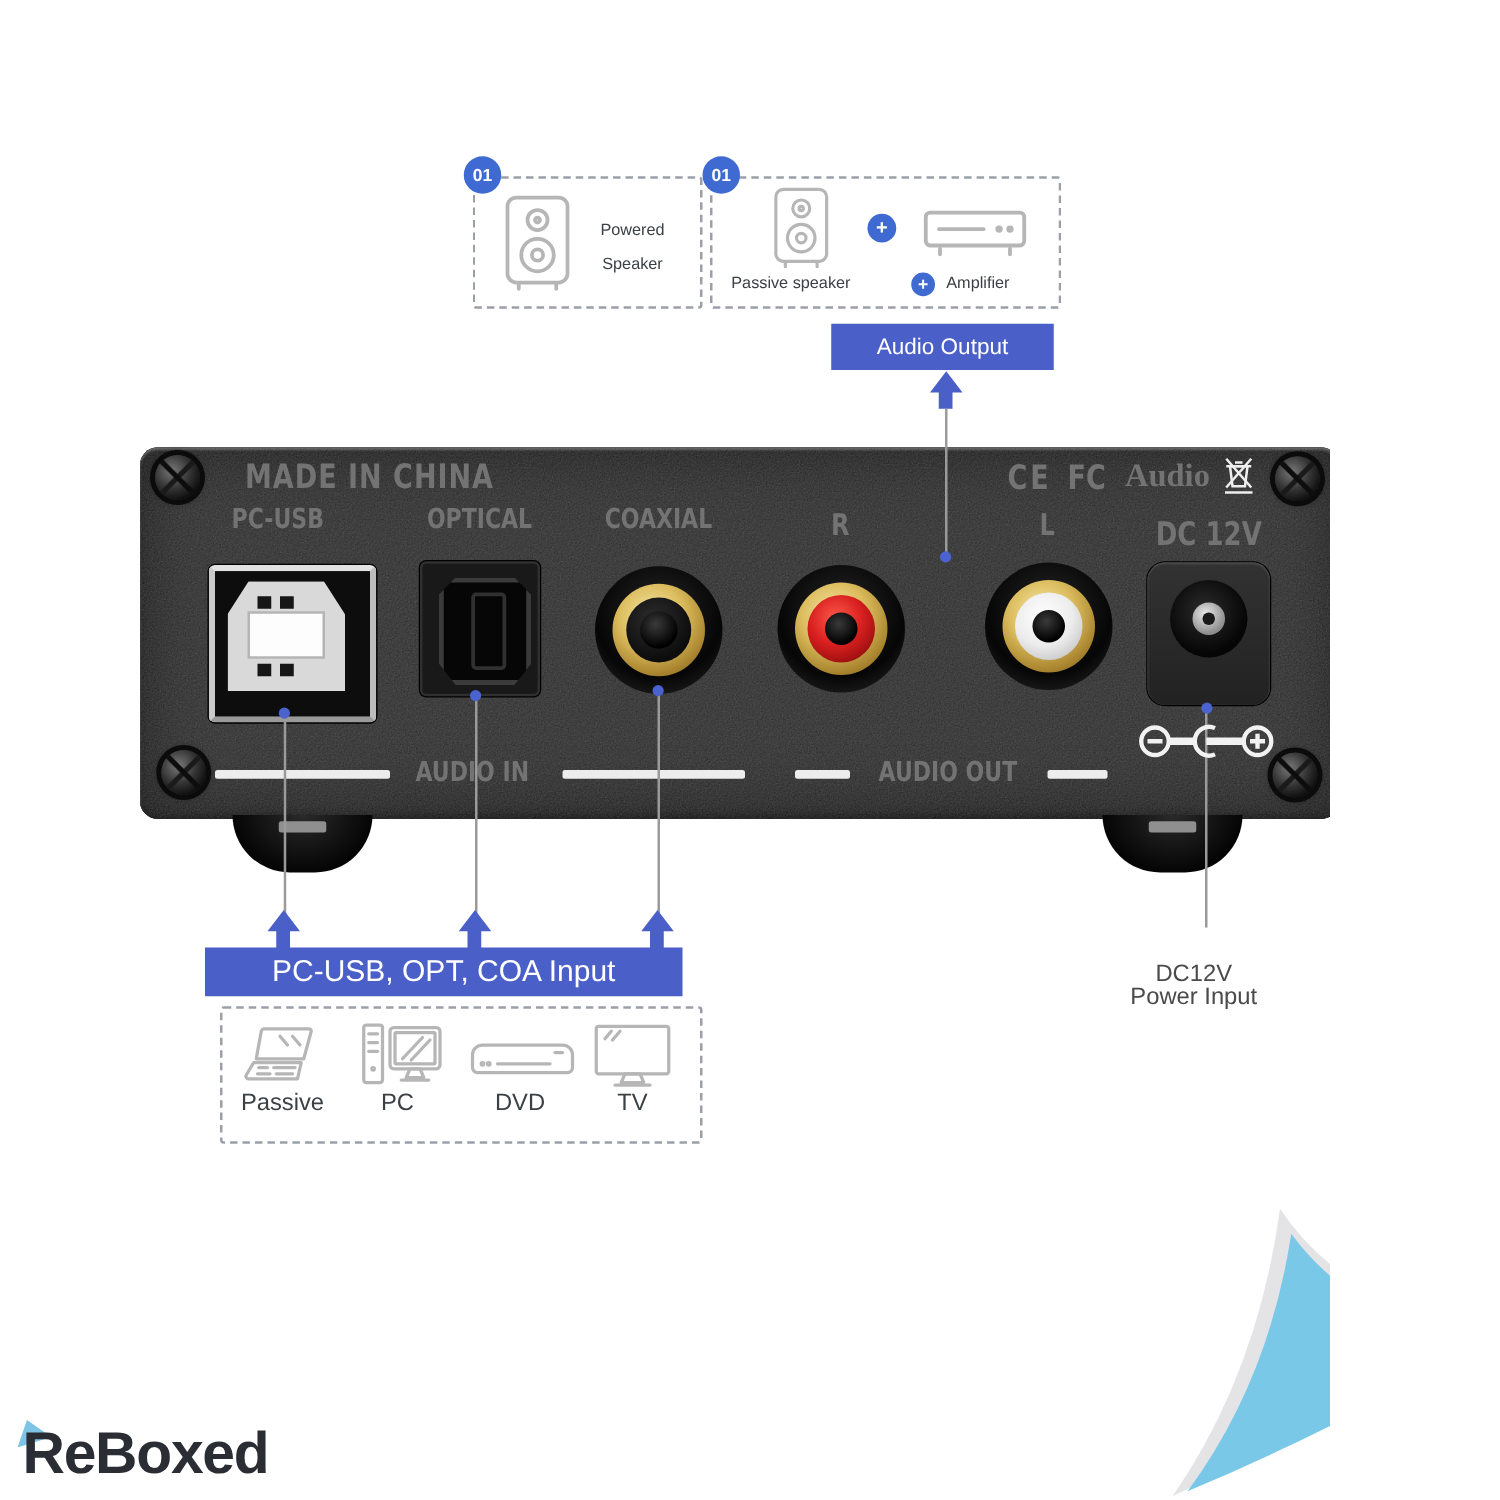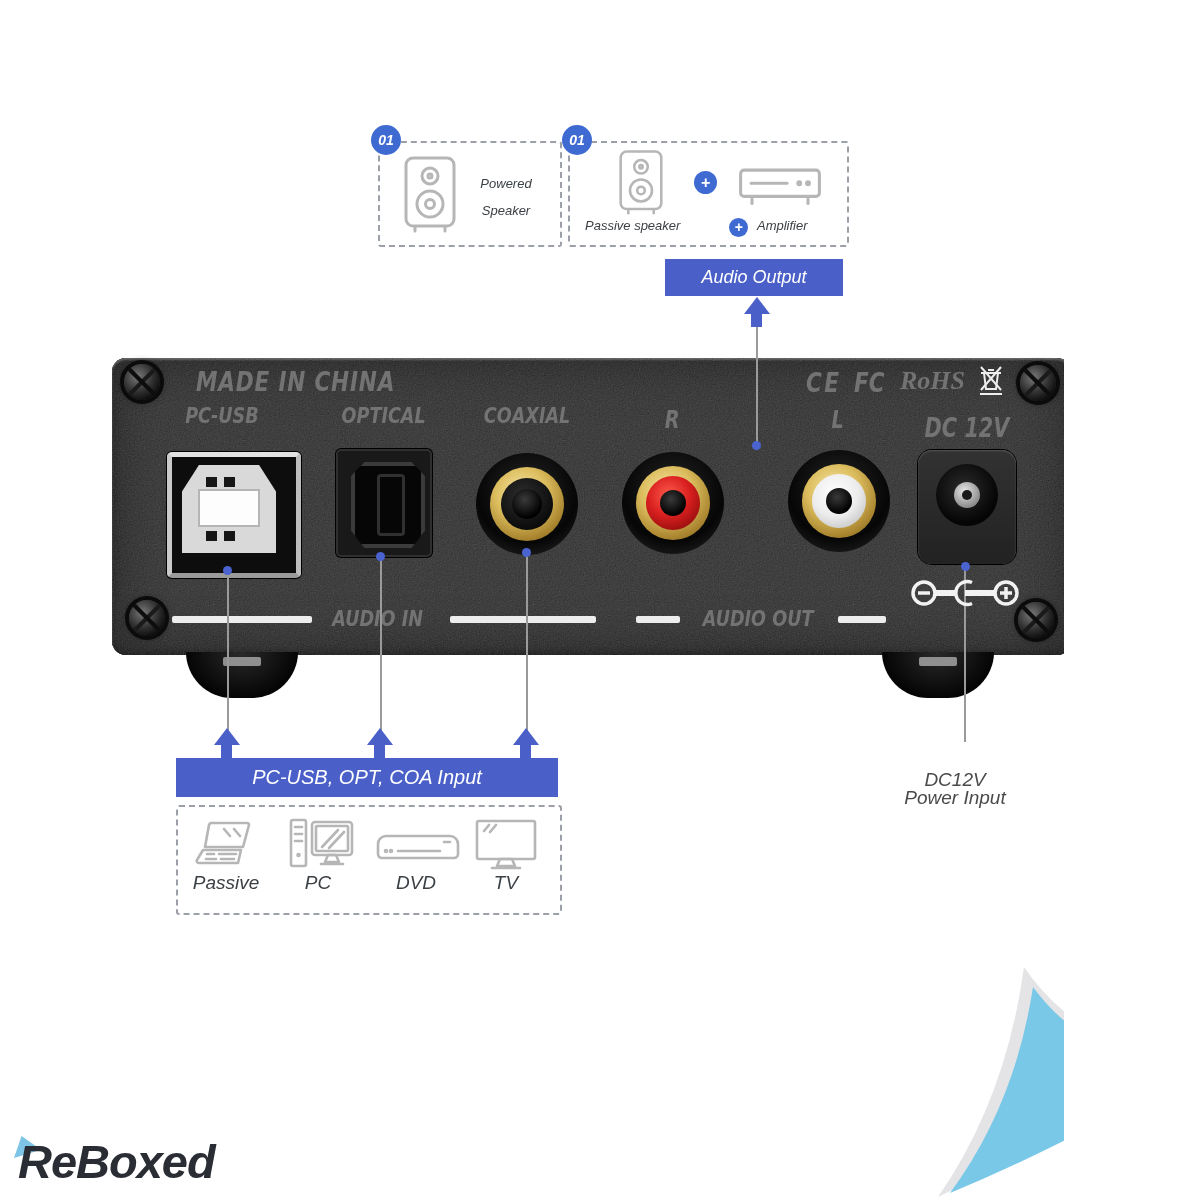--- a/index.html
+++ b/index.html
@@ -1,17 +1,17 @@
 <!DOCTYPE html>
 <html><head>
 <meta charset="utf-8">
 <style>
   html,body{margin:0;padding:0;background:#fff;}
   #canvas{position:relative;width:1064px;height:1200px;background:#fff;overflow:hidden;
-          font-family:"Liberation Sans",sans-serif;font-style:italic;}
+          font-family:"Liberation Sans",sans-serif;}
   .abs{position:absolute;}
   .cx{position:absolute;text-align:center;}
   
   .dashed-box{position:absolute;border:2px dashed #9ba0a8;border-radius:3px;background:#fff;}
   .num-badge{position:absolute;width:30px;height:30px;border-radius:50%;background:#3e6ad2;
              color:#fff;font-weight:bold;font-size:14px;line-height:30px;text-align:center;z-index:3;}
   .plus-badge{position:absolute;border-radius:50%;background:#3e6ad2;color:#fff;font-weight:bold;
               text-align:center;}
   .box-label{position:absolute;color:#3b4045;font-size:13px;}
   .banner{position:absolute;background:#4a5fc7;color:#fff;text-align:center;}
@@ -117,21 +117,21 @@
     <div class="screw" style="left:12px;top:6px;"></div>
     <div class="screw" style="left:908px;top:7px;"></div>
     <div class="screw" style="left:17px;top:242px;"></div>
     <div class="screw" style="left:906px;top:244px;"></div>
 
     <div class="panel-txt" style="left:84px;top:8px;font-size:27px;letter-spacing:1px;">
       <span class="cond-l">MADE IN CHINA</span></div>
 
     <div class="panel-txt" style="left:694px;top:9px;font-size:27px;"><span class="cond-l" style="letter-spacing:3px;">CE</span></div>
     <div class="panel-txt" style="left:742px;top:9px;font-size:27px;"><span class="cond-l">FC</span></div>
-    <div class="panel-txt" style="left:788px;top:8px;font-size:26px;font-family:'Liberation Serif',serif;"><span>RoHS</span></div>
+    <div class="panel-txt" style="left:788px;top:8px;font-size:26px;font-family:'Liberation Serif',serif;"><span>Audio</span></div>
     <svg class="abs" style="left:864px;top:6px;" width="30" height="34" viewBox="0 0 30 34">
       <g fill="none" stroke="#eee" stroke-width="2">
         <path d="M8 9 h14 l-2 16 h-10 z"></path>
           <line x1="5" y1="9" x2="25" y2="9"></line>
         <line x1="12" y1="6" x2="18" y2="6"></line>
           <line x1="4" y1="30" x2="26" y2="30"></line>
         <line x1="5" y1="3" x2="25" y2="26"></line>
           <line x1="25" y1="3" x2="5" y2="26"></line>
       </g>
     </svg>
@@ -227,21 +227,21 @@
   <div class="blue-dot" style="left:522px;top:548px;"></div>
   <div class="v-line" style="left:526px;top:554px;height:177px;"></div>
 
   <div class="arrow-up" style="left:214px;top:728px;"></div>
   <div class="arrow-stem" style="left:221px;top:744px;height:15px;"></div>
   <div class="arrow-up" style="left:367px;top:728px;"></div>
   <div class="arrow-stem" style="left:374px;top:744px;height:15px;"></div>
   <div class="arrow-up" style="left:513px;top:728px;"></div>
   <div class="arrow-stem" style="left:520px;top:744px;height:15px;"></div>
 
-  <div class="banner" style="left:176px;top:758px;width:382px;height:39px;font-size:20px;line-height:39px;">PC-USB, OPT, COA Input</div>
+  <div class="banner" style="left:164px;top:758px;width:382px;height:39px;font-size:24px;line-height:39px;">PC-USB, OPT, COA Input</div>
 
   <div class="dashed-box" style="left:176px;top:805px;width:382px;height:106px;"></div>
   <svg class="icon" style="left:194px;top:820px;stroke-width:2.6;" width="64" height="50" viewBox="0 0 64 50">
     <path d="M17 3 h36 a2 2 0 0 1 2 2 l-6 22 h-38 l4 -22 a3 3 0 0 1 2 -2 z"></path>
     <line x1="30" y1="9" x2="36" y2="16"></line>
       <line x1="40" y1="9" x2="46" y2="16"></line>
     <path d="M9 30 h38 l-3 13 h-39 a2 2 0 0 1 -2 -3 z"></path>
     <line x1="13" y1="34" x2="20" y2="34"></line>
       <line x1="25" y1="34" x2="42" y2="34"></line>
     <line x1="12" y1="39" x2="22" y2="39"></line>

